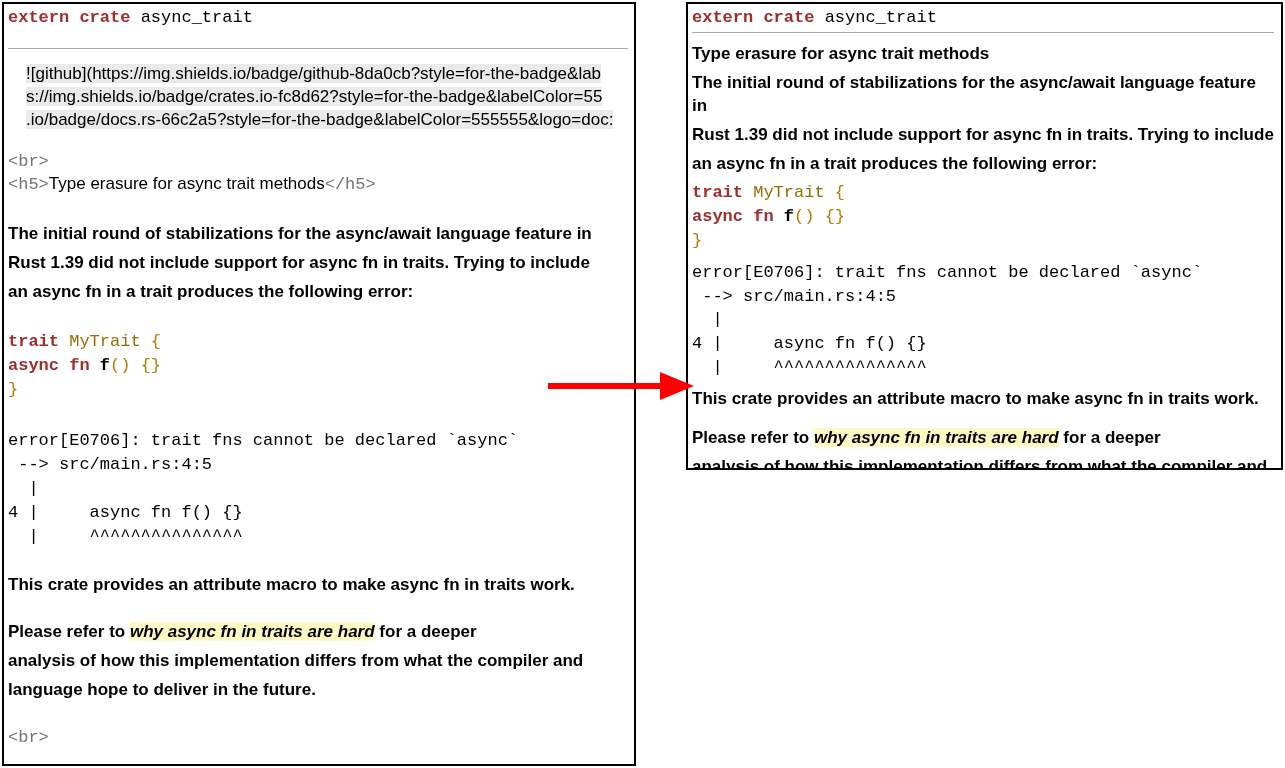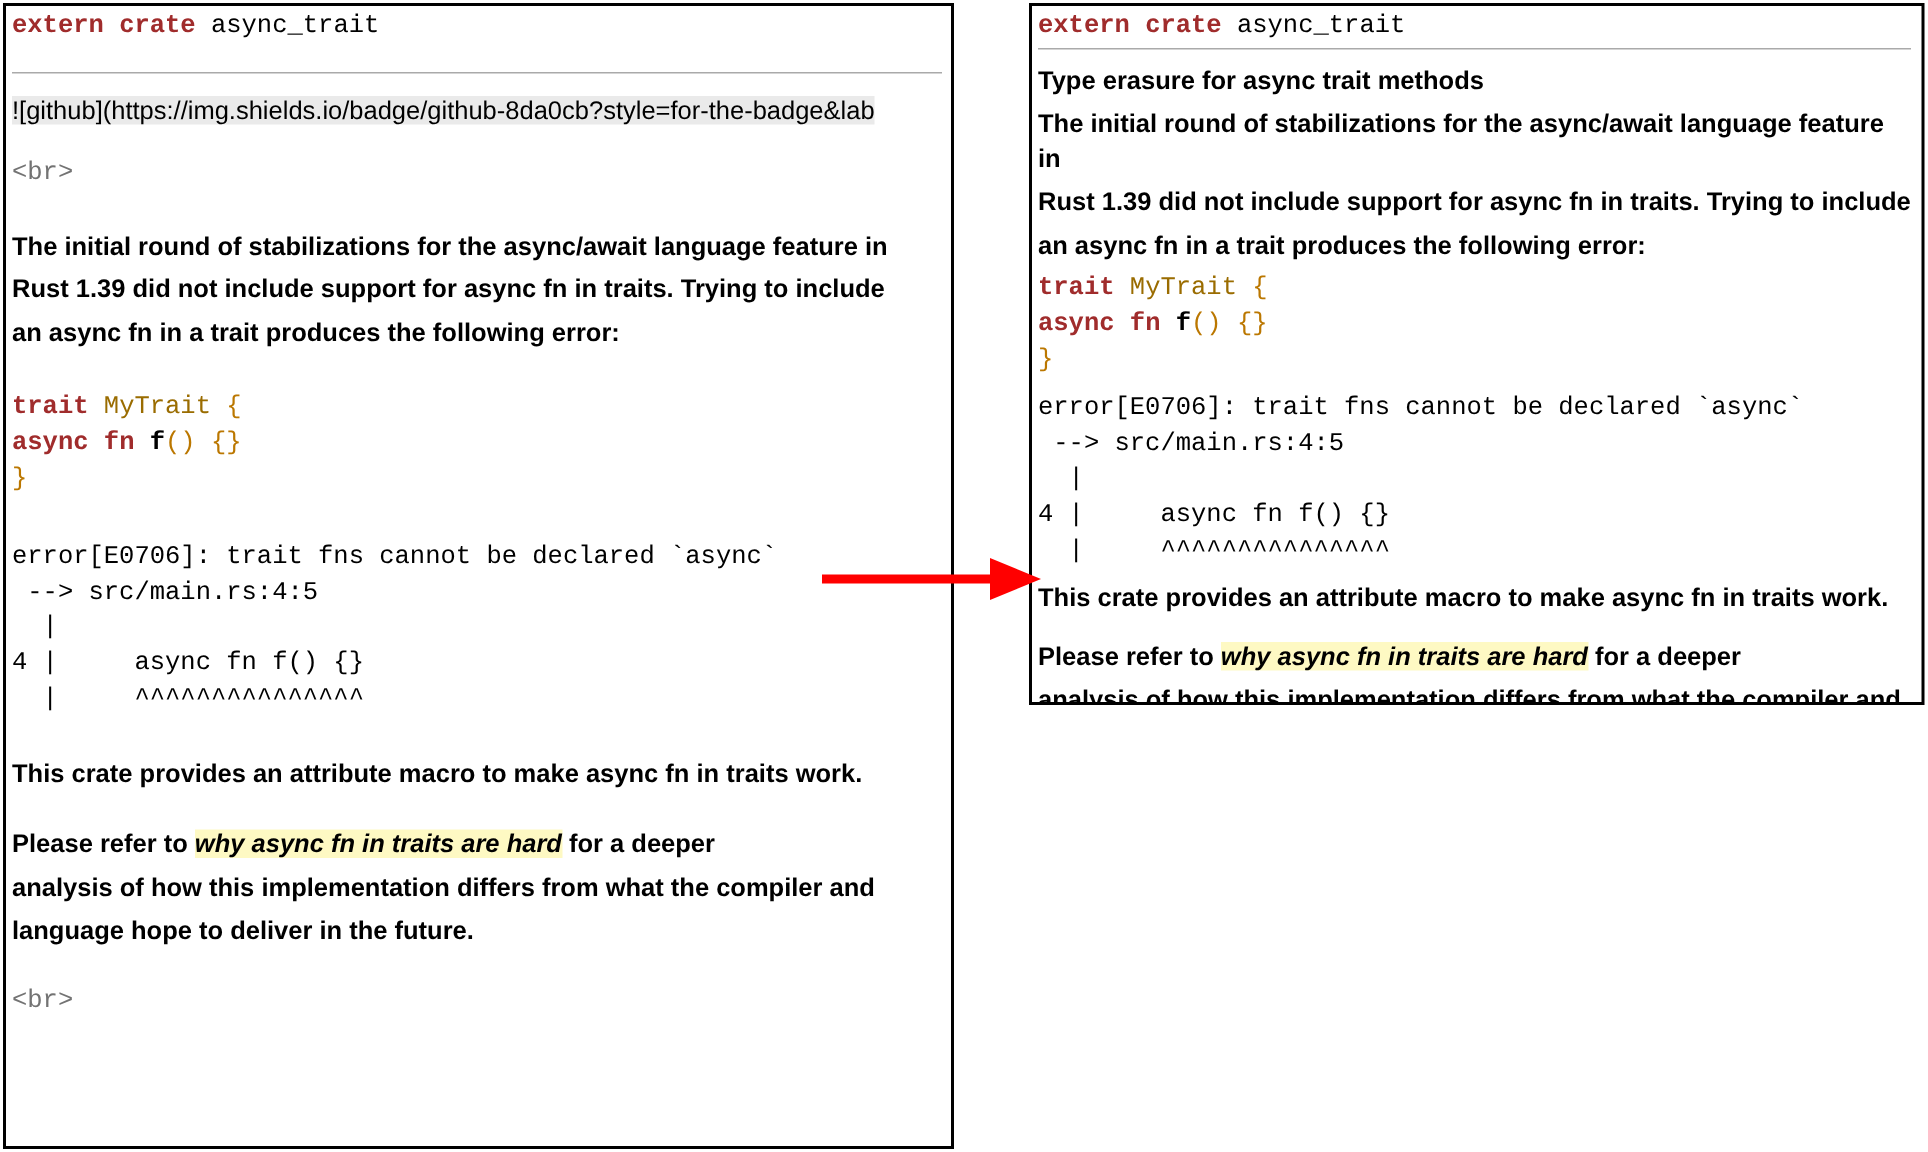--- a/index.html
+++ b/index.html
@@ -55,20 +55,21 @@
     width: 620px;
   }
   .panel-right .hr { width: 582px; margin: 2px 0 10px 0;}
   .badges-row {
     background: #eaeaea;
     display: inline;
   }
   .raw-line {
     white-space: nowrap;
     overflow: hidden;
+    margin-left: 18px;
   }
   .tag { color: #737373; }
   .para {
     margin: 4px 0 6px 0;
     max-width: 620px;
     font-weight: bold;
   }
   .panel-right .para { max-width: 582px; }
   .headline { font-weight: 700; }
   .link-ish {
@@ -95,23 +96,28 @@
 
   <div class="panel panel-left">
     <div class="mono">
       <span class="kw1">extern</span>
       <span class="kw1">crate</span>
       <span>async_trait</span>
     </div>
     <hr class="hr">
 
     <div class="raw-line"><span class="badges-row">![github](https://img.shields.io/badge/github-8da0cb?style=for-the-badge&amp;lab</span></div>
+    <div class="raw-line"><span class="badges-row">s://img.shields.io/badge/crates.io-fc8d62?style=for-the-badge&amp;labelColor=55</span></div>
+    <div class="raw-line"><span class="badges-row">.io/badge/docs.rs-66c2a5?style=for-the-badge&amp;labelColor=555555&amp;logo=doc:</span></div>
 
     <div style="height:18px"></div>
     <div class="mono"><span class="tag">&lt;br&gt;</span></div>
+    <div>
+      <span class="mono tag">&lt;h5&gt;</span><span>Type erasure for async trait methods</span><span class="mono tag">&lt;/h5&gt;</span>
+    </div>
 
     <div style="height:22px"></div>
     <div class="para">The initial round of stabilizations for the async/await language feature in</div>
     <div class="para">Rust 1.39 did not include support for async fn in traits. Trying to include</div>
     <div class="para">an async fn in a trait produces the following error:</div>
 
     <div style="height:14px"></div>
     <div class="mono codeblock">
       <div><span class="kw1">trait</span> <span style="color:#9a6c00">MyTrait</span> <span class="punct">{</span></div>
       <div><span>    </span><span class="kw1">async</span> <span class="kw1">fn</span> <span class="fname">f</span><span class="punct">()</span> <span class="punct">{}</span></div>

